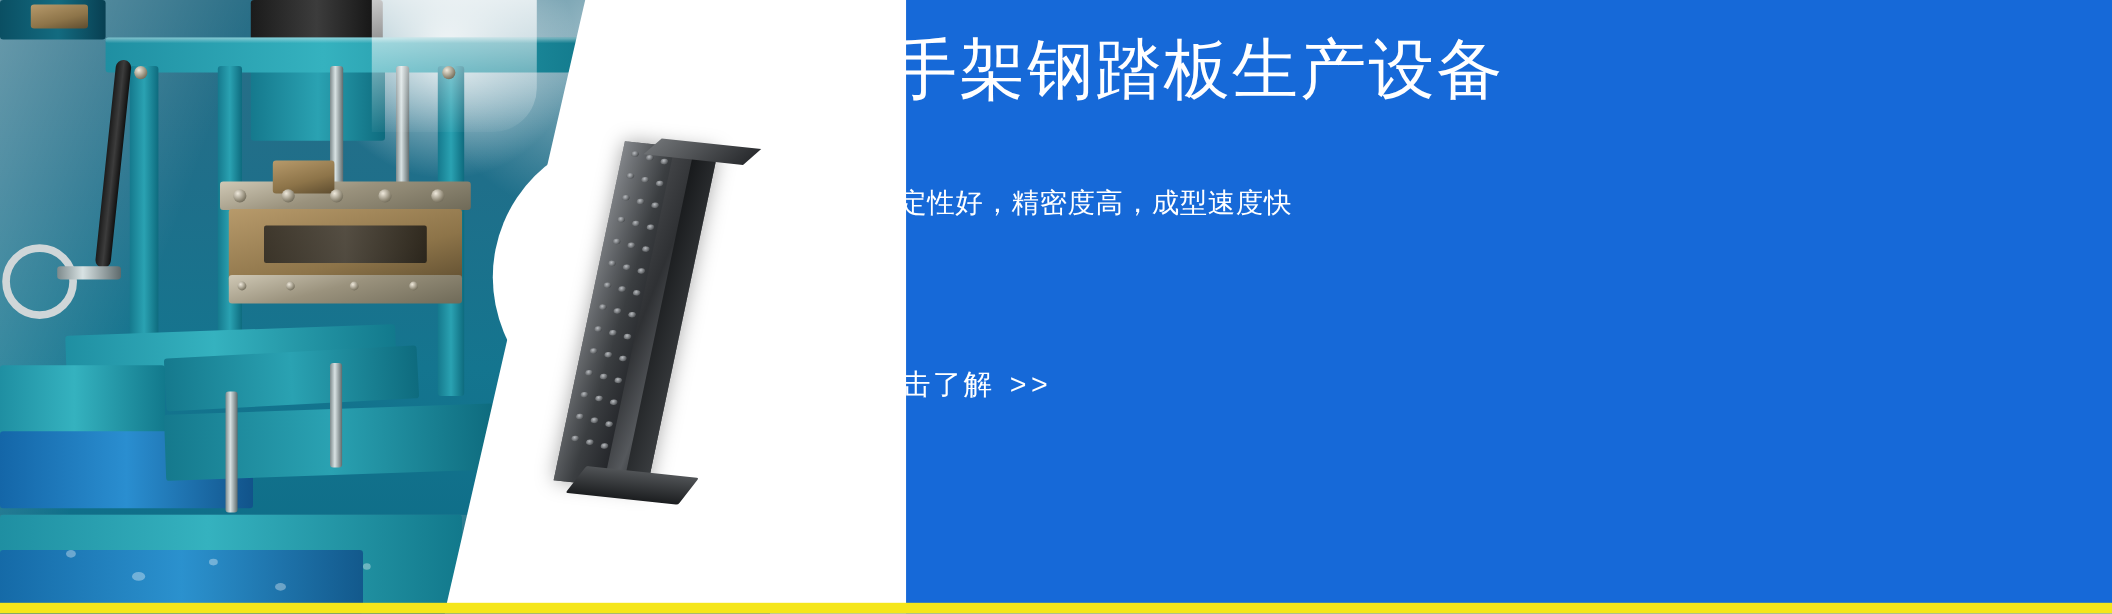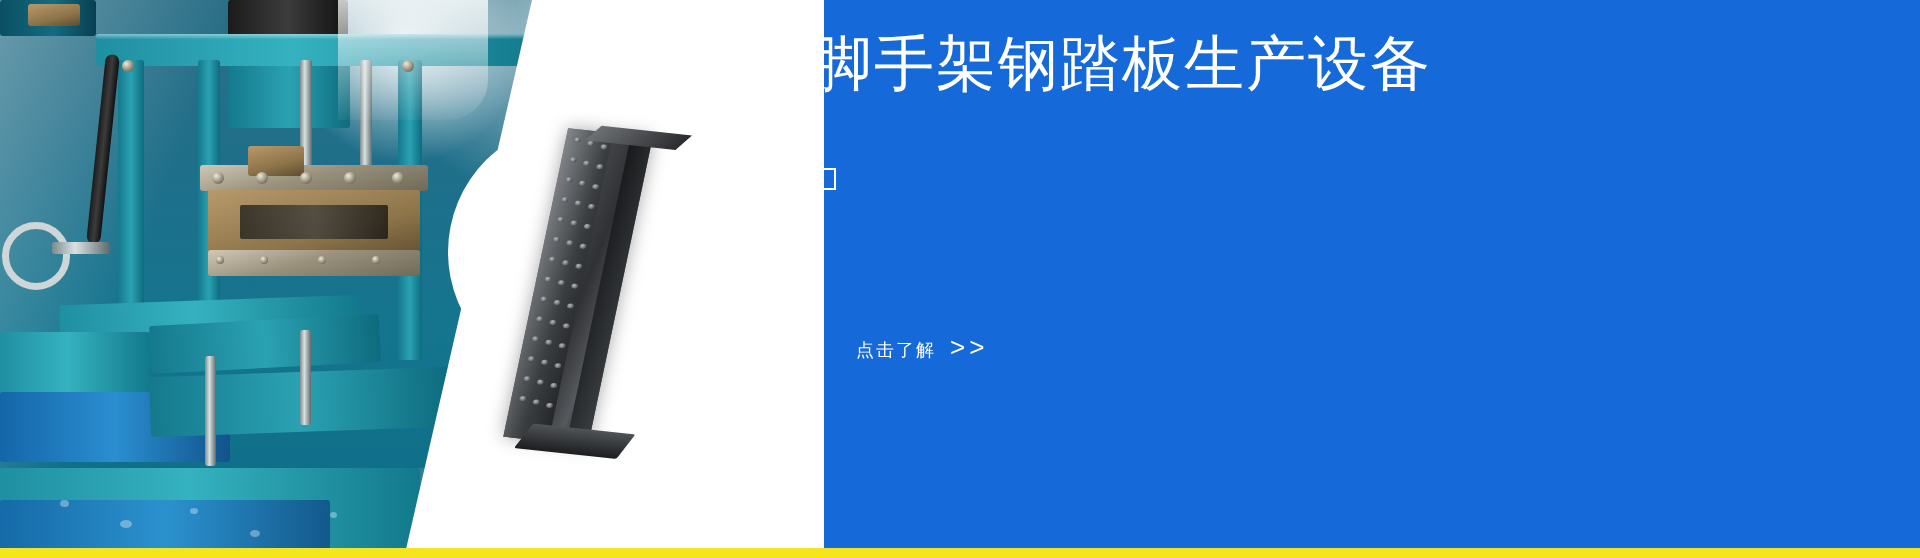--- a/index.html
+++ b/index.html
@@ -94,21 +94,21 @@
   }
   .plank-lip-bot{
     position:absolute;left:20px;bottom:-10px;width:104px;height:26px;
     background:linear-gradient(180deg,#515457,#1b1d1f);
     transform:skewX(-28deg);
     border-radius:2px;
   }
 
   
   .content{
-    position:absolute;left:812px;top:0;
+    position:absolute;left:748px;top:0;
     width:1090px;height:442px;
     color:#ffffff;
   }
   .title{
     position:absolute;left:0;top:32px;
     font-size:60px;line-height:1.05;
     font-weight:400;
     letter-spacing:2px;
     white-space:nowrap;
     color:#ffffff;
@@ -140,21 +140,21 @@
     font-size:25px;
     letter-spacing:.5px;
     color:#ffffff;
   }
   .cta{
     position:absolute;left:44px;top:332px;
     display:flex;align-items:baseline;
     white-space:nowrap;
     cursor:pointer;
   }
-  .cta-label{font-size:18px;letter-spacing:2px;color:#ffffff;}
+  .cta-label{font-size:26px;letter-spacing:2px;color:#ffffff;}
   .cta-arrow{font-size:26px;margin-left:14px;letter-spacing:4px;color:#ffffff;}
 
   
   .strip{
     position:absolute;left:0;bottom:0;
     width:1920px;height:10px;
     background:#f5e61b;
   }
 </style>
 </head>
@@ -281,20 +281,21 @@
   </div>
 
   <div class="content">
 
     <div class="title">脚手架钢踏板生产设备</div>
 
 
     <div class="bullets">
       <div class="bullet">
         <span class="box"></span>
+        <span class="bullet-text">稳定性好，精密度高，成型速度快</span>
       </div>
     </div>
 
     <div class="cta">
       <span class="cta-label">点击了解</span>
       <span class="cta-arrow">&gt;&gt;</span>
     </div>
 
   </div>
 

